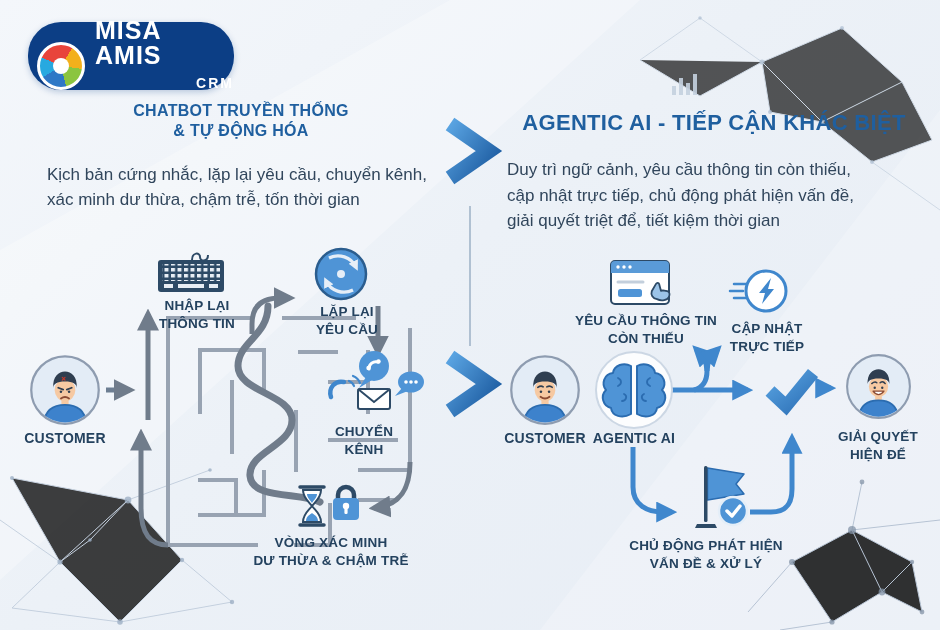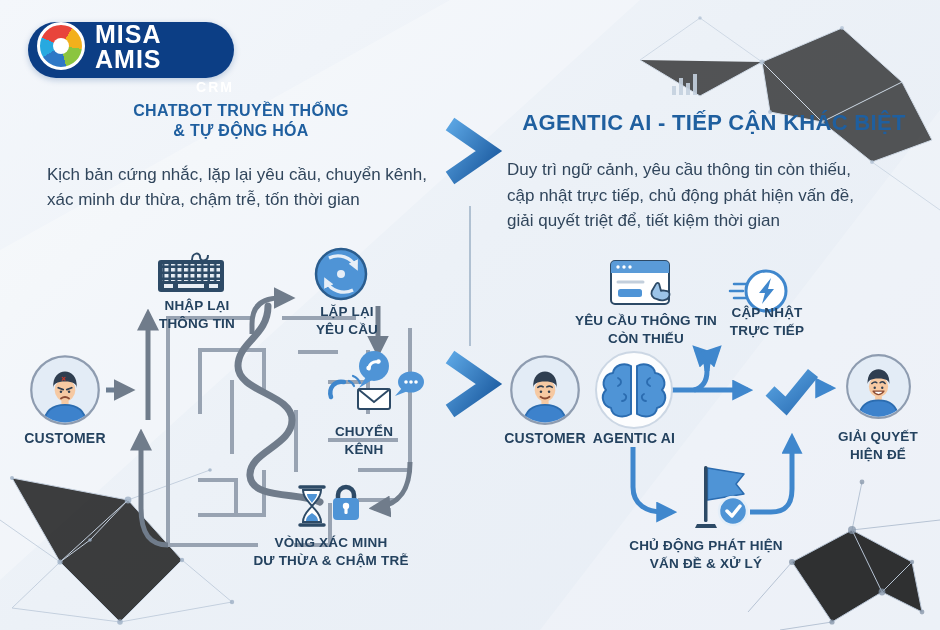--- a/index.html
+++ b/index.html
@@ -7,22 +7,22 @@
     position:relative;width:940px;height:630px;overflow:hidden;
     background:linear-gradient(140deg,#f4f7fb 0%,#ecf1f7 45%,#e7edf5 100%);
     font-family:"Liberation Sans","DejaVu Sans",sans-serif;
   }
   .stage *{box-sizing:border-box;}
   svg{display:block;}
   .abs{position:absolute;}
 
   
   .logo{
-    position:absolute;left:28px;top:22px;width:206px;height:56px;border-radius:33px;
-    background:#0c3e85;display:flex;align-items:flex-start;padding-left:9px;
+    position:absolute;left:28px;top:22px;width:206px;height:68px;border-radius:33px;
+    background:#0c3e85;display:flex;align-items:flex-end;padding-left:9px;
     box-shadow:0 2px 6px rgba(13,63,134,.25);
   }
   .logo-mark{
     width:48px;height:48px;border-radius:50%;flex:0 0 auto;position:relative;
     background:conic-gradient(from -30deg,#e8443b 0 62deg,#f3b01c 62deg 128deg,#8bc53f 128deg 196deg,#2e78c6 196deg 268deg,#27a9e0 268deg 324deg,#e8443b 324deg 360deg);
     border:3px solid #fff;
   }
   .logo-mark::after{
     content:"";position:absolute;left:50%;top:50%;width:16px;height:16px;margin:-8px 0 0 -8px;
     border-radius:50%;background:#fff;
@@ -368,21 +368,21 @@
   </div>
   <div class="lbl" style="left:331px;top:534px">
     <span>VÒNG XÁC MINH</span>
     <span>DƯ THỪA &amp; CHẬM TRỄ</span>
   </div>
 
   <div class="lbl" style="left:646px;top:312px">
     <span>YÊU CẦU THÔNG TIN</span>
     <span>CÒN THIẾU</span>
   </div>
-  <div class="lbl" style="left:767px;top:304px">
+  <div class="lbl" style="left:767px;top:320px">
     <span>CẬP NHẬT</span>
     <span>TRỰC TIẾP</span>
   </div>
   <div class="lbl lbl-big" style="left:545px;top:429px">
     <span>CUSTOMER</span>
   </div>
   <div class="lbl lbl-big" style="left:634px;top:429px">
     <span>AGENTIC AI</span>
   </div>
   <div class="lbl" style="left:878px;top:428px">

